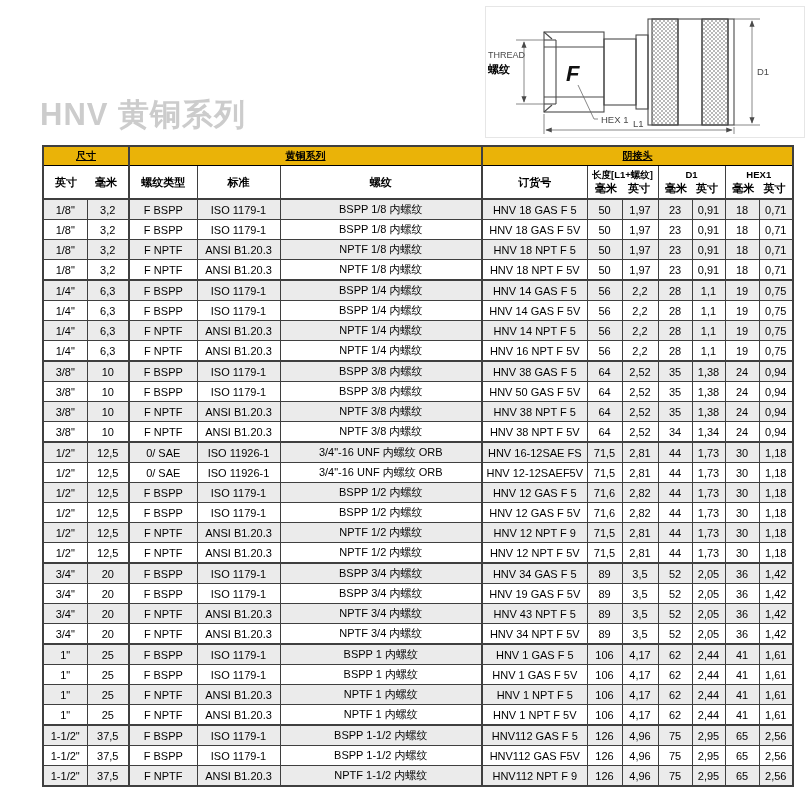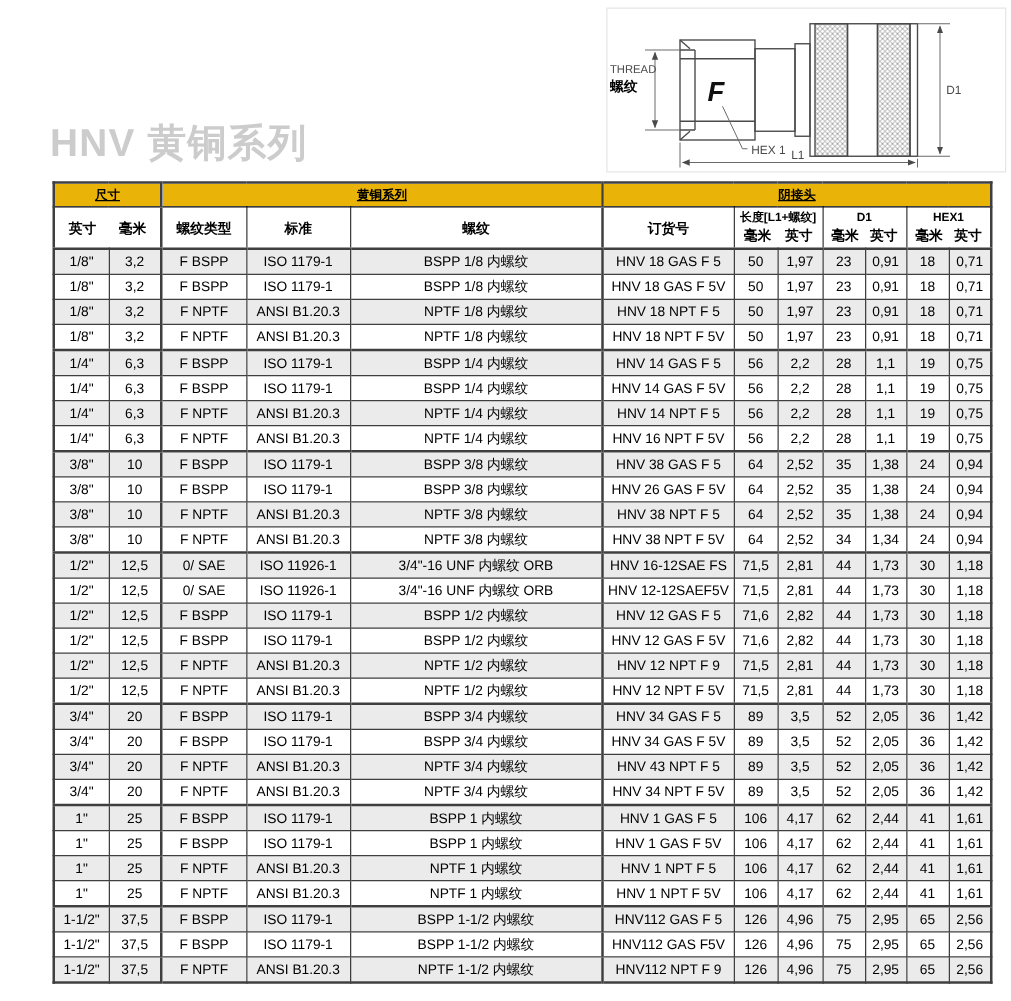--- a/index.html
+++ b/index.html
@@ -297,21 +297,21 @@
           <td>1,38</td>
           <td>24</td>
           <td>0,94</td>
         </tr>
         <tr>
           <td>3/8"</td>
           <td>10</td>
           <td class="gv">F BSPP</td>
           <td>ISO 1179-1</td>
           <td>BSPP 3/8 <b>内螺纹</b></td>
-          <td class="gv">HNV 26 GAS F 5V</td>
+          <td class="gv">HNV 50 GAS F 5V</td>
           <td>64</td>
           <td>2,52</td>
           <td>35</td>
           <td>1,38</td>
           <td>24</td>
           <td>0,94</td>
         </tr>
         <tr class="shade">
           <td>3/8"</td>
           <td>10</td>
@@ -437,21 +437,21 @@
           <td>2,05</td>
           <td>36</td>
           <td>1,42</td>
         </tr>
         <tr>
           <td>3/4"</td>
           <td>20</td>
           <td class="gv">F BSPP</td>
           <td>ISO 1179-1</td>
           <td>BSPP 3/4 <b>内螺纹</b></td>
-          <td class="gv">HNV 34 GAS F 5V</td>
+          <td class="gv">HNV 19 GAS F 5V</td>
           <td>89</td>
           <td>3,5</td>
           <td>52</td>
           <td>2,05</td>
           <td>36</td>
           <td>1,42</td>
         </tr>
         <tr class="shade">
           <td>3/4"</td>
           <td>20</td>

